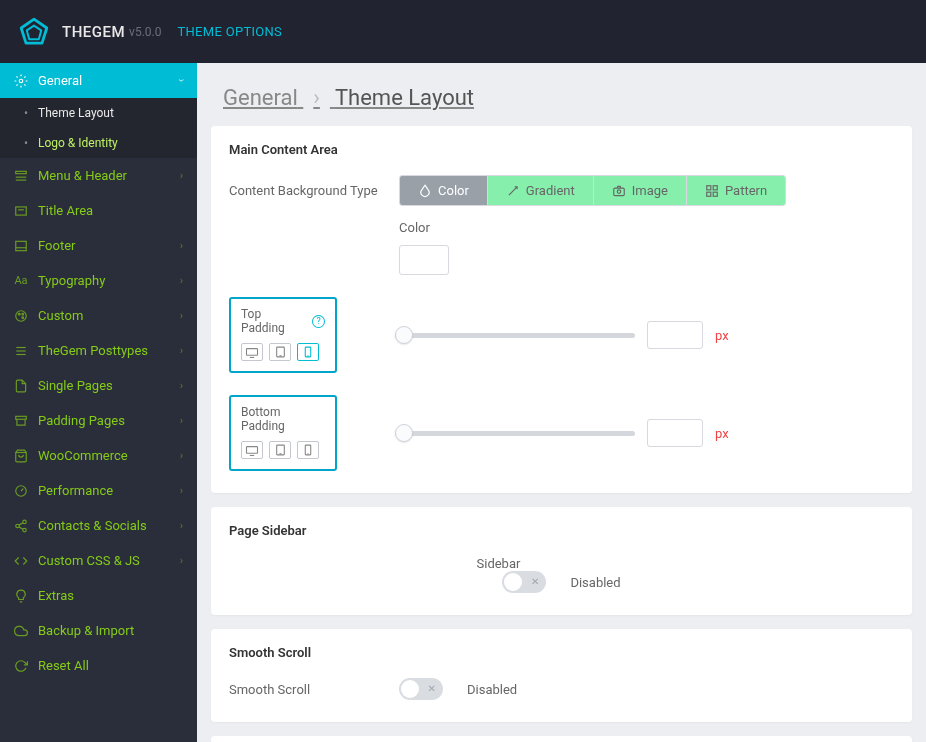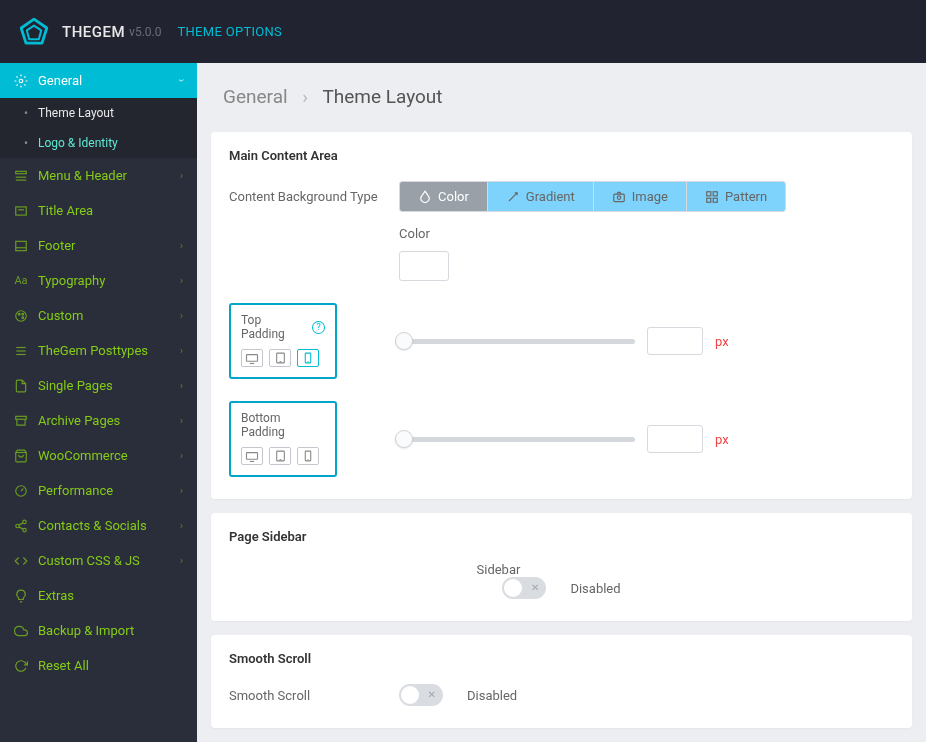--- a/index.html
+++ b/index.html
@@ -18,39 +18,39 @@
 .sidebar::-webkit-scrollbar { width: 0; }
 .side-item { display: flex; align-items: center; height: 35px; padding: 0 14px; cursor: pointer; position: relative; font-size: 13px; color: #84cc16; }
 .side-item.active { background: #00bcd4; color: #fff; }
 .side-item .icon { width: 14px; height: 14px; margin-right: 10px; opacity: 0.7; display:flex; align-items:center; justify-content:center; }
 .side-item.active .icon { opacity: 1; }
 .side-item .chev { margin-left: auto; opacity: 0.5; font-size: 11px; }
 .side-item.active .chev { opacity: 0.9; transform: rotate(90deg); }
 .side-sub { background: #23252f; }
 .side-sub .sub-item { display: flex; align-items: center; height: 30px; padding-left: 38px; font-size: 12px; color: #e8e8e8; cursor: pointer; position: relative; }
 .side-sub .sub-item::before { content: '•'; position: absolute; left: 24px; color: #888; }
-.side-sub .sub-item.muted { color: #5eead4; }
+.side-sub .sub-item.muted { color: #bef264; }
 
 
 .main { flex: 1; overflow-y: auto; padding: 0 0 20px 0; background: #eceef2; }
 .main::-webkit-scrollbar { width: 0; }
-.breadcrumb { padding: 22px 26px 24px; font-size: 19px; color: #888; }
+.breadcrumb { padding: 22px 26px 16px; font-size: 22px; color: #888; text-decoration: underline; }
 .breadcrumb .sep { margin: 0 10px; color: #bbb; }
 .breadcrumb .current { color: #555; }
 
 .panel { background: #fff; margin: 0 14px 14px 14px; border-radius: 4px; padding: 16px 18px 22px; position: relative; box-shadow: 0 1px 2px rgba(0,0,0,0.04); }
 .panel-title { font-weight: 600; font-size: 13px; color: #333; margin-bottom: 18px; }
 
 .row { display: flex; align-items: center; margin-bottom: 14px; }
 .row .label { width: 170px; font-size: 13px; color: #666; flex-shrink: 0; }
 .row .controls { flex: 1; display: flex; align-items: center; gap: 10px; }
 
 
 .seg { display: inline-flex; border: 1px solid #d7d9de; border-radius: 3px; overflow: hidden; }
-.seg-btn { display: flex; align-items: center; gap: 6px; padding: 7px 18px; font-size: 13px; color: #666; background: #7dd3fc; cursor: pointer; border-left: 1px solid #d7d9de; }
+.seg-btn { display: flex; align-items: center; gap: 6px; padding: 7px 18px; font-size: 13px; color: #666; background: #86efac; cursor: pointer; border-left: 1px solid #d7d9de; }
 .seg-btn:first-child { border-left: none; }
 .seg-btn.active { background: #99a0a8; color: #fff; }
 .seg-btn .si { width: 14px; height: 14px; display: inline-block; }
 
 .color-row { margin-top: 8px; margin-left: 170px; }
 .color-label { font-size: 13px; color: #666; margin-bottom: 10px; }
 .color-swatch { width: 50px; height: 30px; border: 1px solid #d7d9de; border-radius: 3px; background: #fff; cursor: pointer; }
 
 
 .pad-row { display: flex; align-items: center; margin-top: 22px; }
@@ -176,21 +176,21 @@
       <span>Single Pages</span>
       <span class="chev">›</span>
     </div>
     <div class="side-item">
       <span class="icon">
           <svg width="14" height="14" viewBox="0 0 24 24" fill="none" stroke="currentColor" stroke-width="2">
             <rect x="3" y="4" width="18" height="5"></rect>
             <path d="M5 9v10h14V9"></path>
           </svg>
         </span>
-      <span>Archive Pages</span>
+      <span>Padding Pages</span>
       <span class="chev">›</span>
     </div>
     <div class="side-item">
       <span class="icon">
           <svg width="14" height="14" viewBox="0 0 24 24" fill="none" stroke="currentColor" stroke-width="2">
             <path d="M6 2L3 6v14a2 2 0 0 0 2 2h14a2 2 0 0 0 2-2V6l-3-4z"></path>
             <line x1="3" y1="6" x2="21" y2="6"></line>
             <path d="M16 10a4 4 0 0 1-8 0"></path>
           </svg>
         </span>

